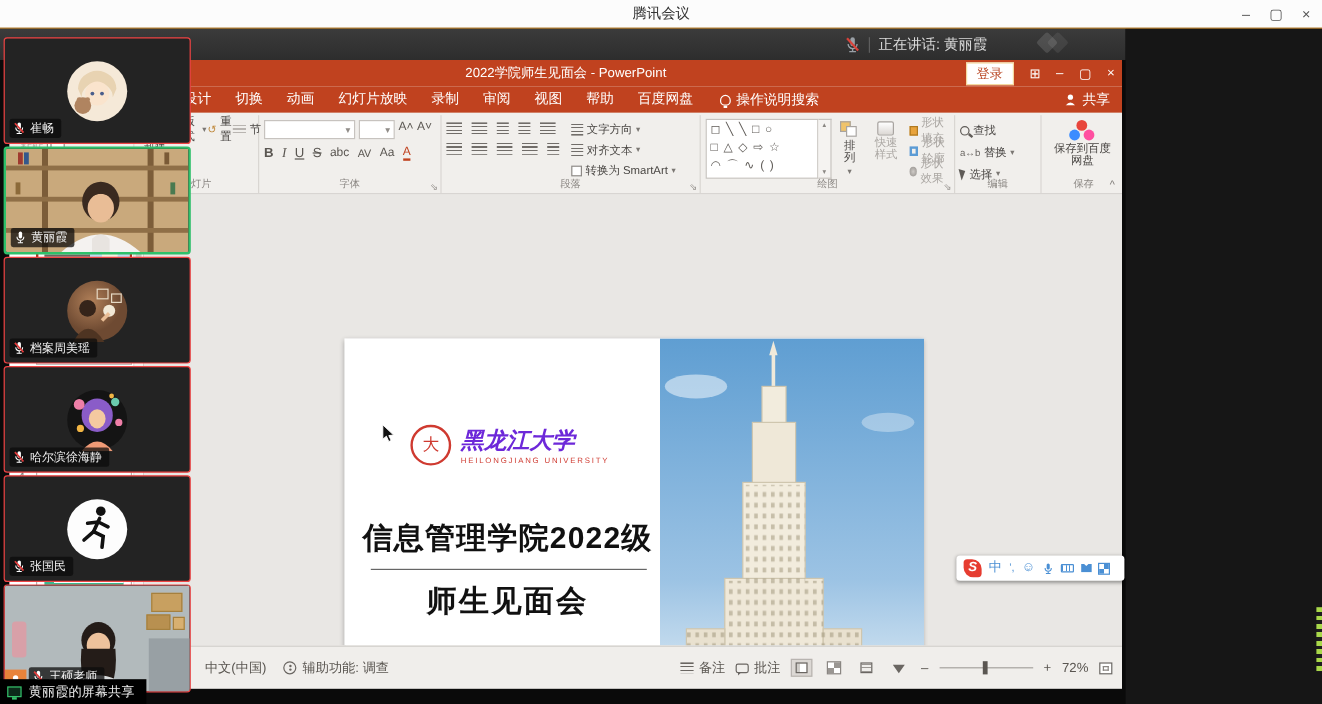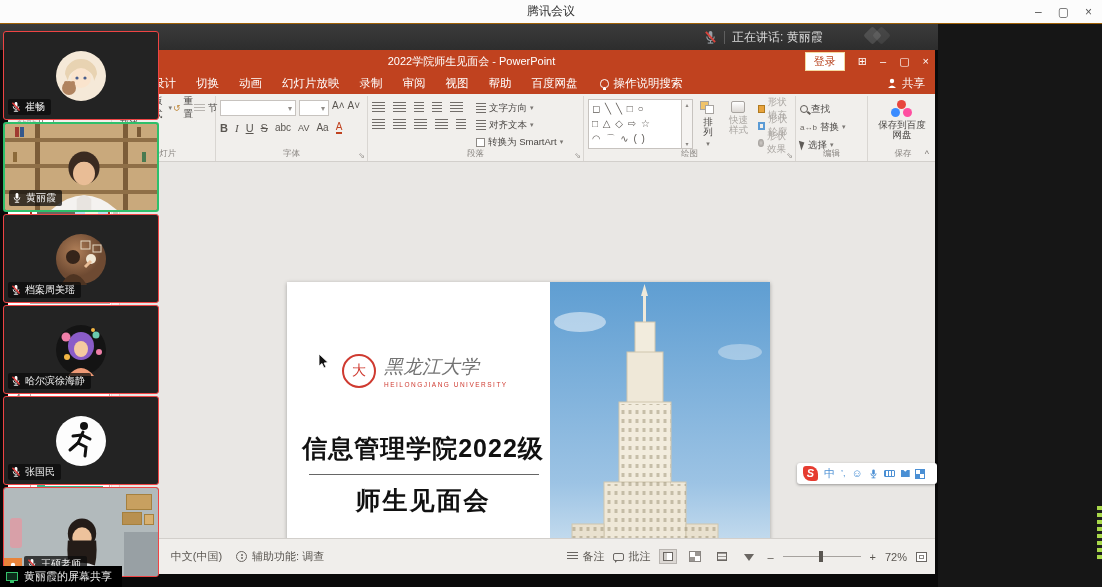--- a/index.html
+++ b/index.html
@@ -97,21 +97,21 @@
   .tm-band { position:absolute; left:0; right:0; bottom:0; height:9px; background:linear-gradient(#ffffff,#cfe3ef); }
   .tm-ybox { position:absolute; width:14px; height:7px; background:#f5f0a0; border:1px solid #b9a43a; }
   .tm-green { position:absolute; background:#3bb78f; }
 
   
   .slide { left:279px; top:120px; width:483px; height:365px; background:#fff; box-shadow:0 1px 4px rgba(0,0,0,.3); overflow:hidden; }
   .logo-row { position:absolute; left:55px; top:72px; width:210px; display:flex; align-items:center; gap:8px; }
   .seal { width:34px; height:34px; border:2px solid #cf3a30; border-radius:50%; position:relative; flex:none; }
   .seal:after { content:"大"; position:absolute; left:8px; top:6px; font-size:14px; color:#cf3a30; }
   .logo-txt { display:flex; flex-direction:column; }
-  .logo-cn { font-size:19px; color:#737373; font-weight:normal; font-style:italic; font-family:"Liberation Serif","DejaVu Serif",serif; white-space:nowrap; }
+  .logo-cn { font-size:19px; color:#6d28d9; font-weight:bold; font-style:italic; font-family:"Liberation Serif","DejaVu Serif",serif; white-space:nowrap; }
   .logo-en { font-size:6.5px; color:#cf3a30; letter-spacing:1.5px; margin-top:1px; }
   .s-title1 { position:absolute; left:0; top:150px; width:272px; text-align:center; font-size:25px; font-weight:bold; color:#111; letter-spacing:1px; white-space:nowrap; }
   .s-divider { position:absolute; left:22px; top:192px; width:230px; height:1px; background:#666; }
   .s-title2 { position:absolute; left:0; top:202px; width:272px; text-align:center; font-size:25px; font-weight:bold; color:#111; letter-spacing:2px; }
   .photo { position:absolute; right:0; top:0; width:220px; height:365px; background:linear-gradient(#5f9ed2 0%,#9cc3e4 55%,#d9e8f3 80%); }
   .cursor-arrow { left:318px; top:354px; z-index:40; }
 
   
   .ime { left:797px; top:463px; width:140px; height:21px; background:#fff; border-radius:3px; box-shadow:0 1px 3px rgba(0,0,0,.35); display:flex; align-items:center; gap:6px; padding:0 6px; z-index:30; }
   .sogou-s { width:15px; height:15px; background:#e63c30; color:#fff; border-radius:3px 8px 3px 8px; font-size:11px; font-weight:bold; font-style:italic; text-align:center; line-height:15px; }

